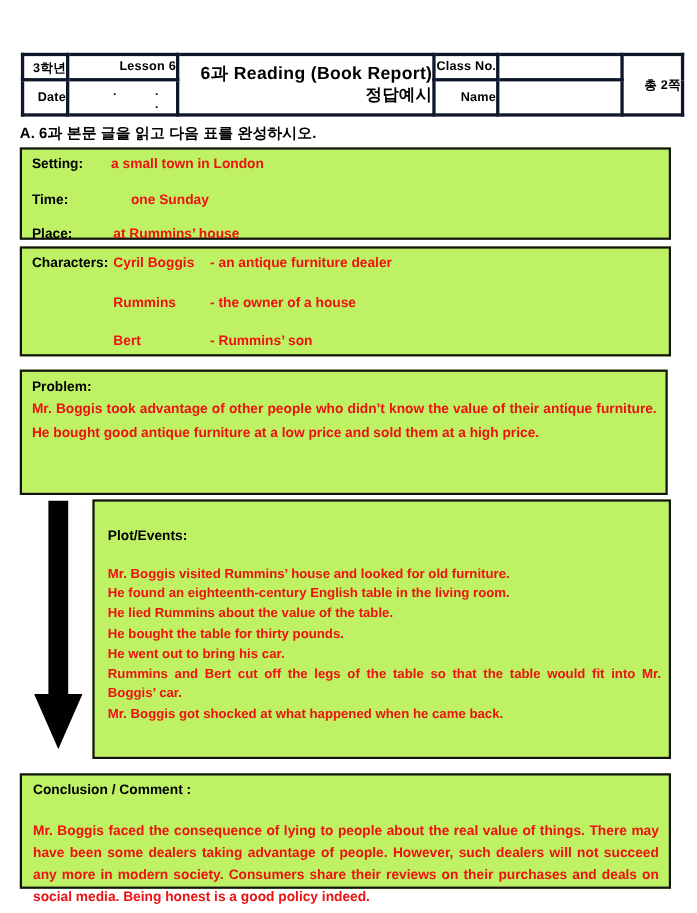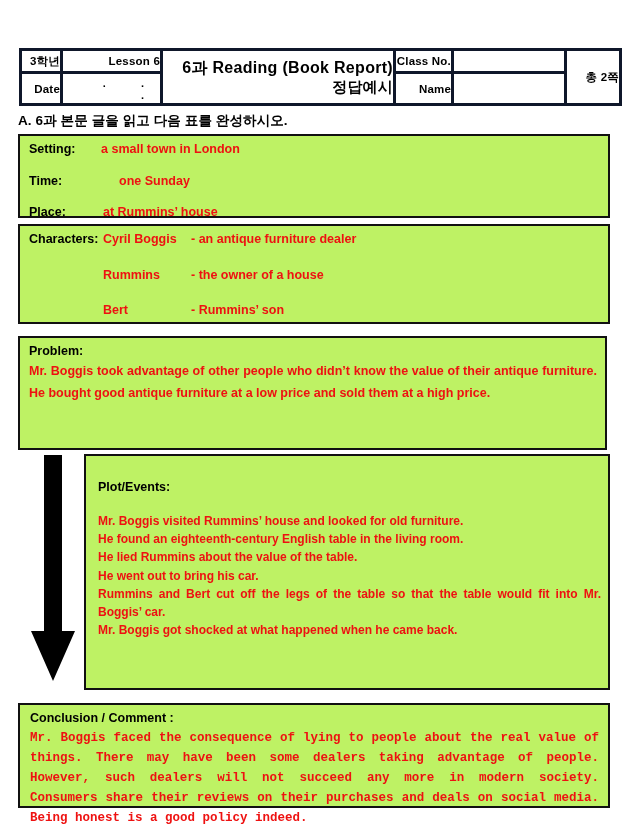--- a/index.html
+++ b/index.html
@@ -198,22 +198,21 @@
     height: 105px;
   }
   #conclusion-box .inner {
     padding: 6px 9px 0 10px;
   }
   #conclusion-box .body {
     font-size: 12.5px;
     line-height: 1.6;
     text-align: justify;
     text-justify: inter-word;
-    margin-top: 3px;
-    font-family: Liberation Mono, monospace;
+    margin-top: 20px;
   }
 </style>
 </head>
 <body>
 
 <div class="page">
 
   <table class="header-table">
     <tbody>
         <tr>
@@ -275,20 +274,21 @@
     <polygon points="13,0 31,0 31,176 44,176 22,226 0,176 13,176" fill="#000000"></polygon>
   </svg>
 
   <div class="box" id="plot-box">
     <div class="inner">
       <div class="lbl">Plot/Events:</div>
       <div class="body">
         <span class="evt red">Mr. Boggis visited Rummins’ house and looked for old furniture.</span>
         <span class="evt red">He found an eighteenth-century English table in the living room.</span>
         <span class="evt red">He lied Rummins about the value of the table.</span>
+        <span class="evt red">He bought the table for thirty pounds.</span>
         <span class="evt red">He went out to bring his car.</span>
         <span class="evt red wrap">Rummins and Bert cut off the legs of the table so that the table would fit into Mr. Boggis’ car.</span>
         <span class="evt red">Mr. Boggis got shocked at what happened when he came back.</span>
       </div>
     </div>
   </div>
 
   <div class="box" id="conclusion-box">
     <div class="inner">
       <div class="lbl">Conclusion / Comment :</div>

